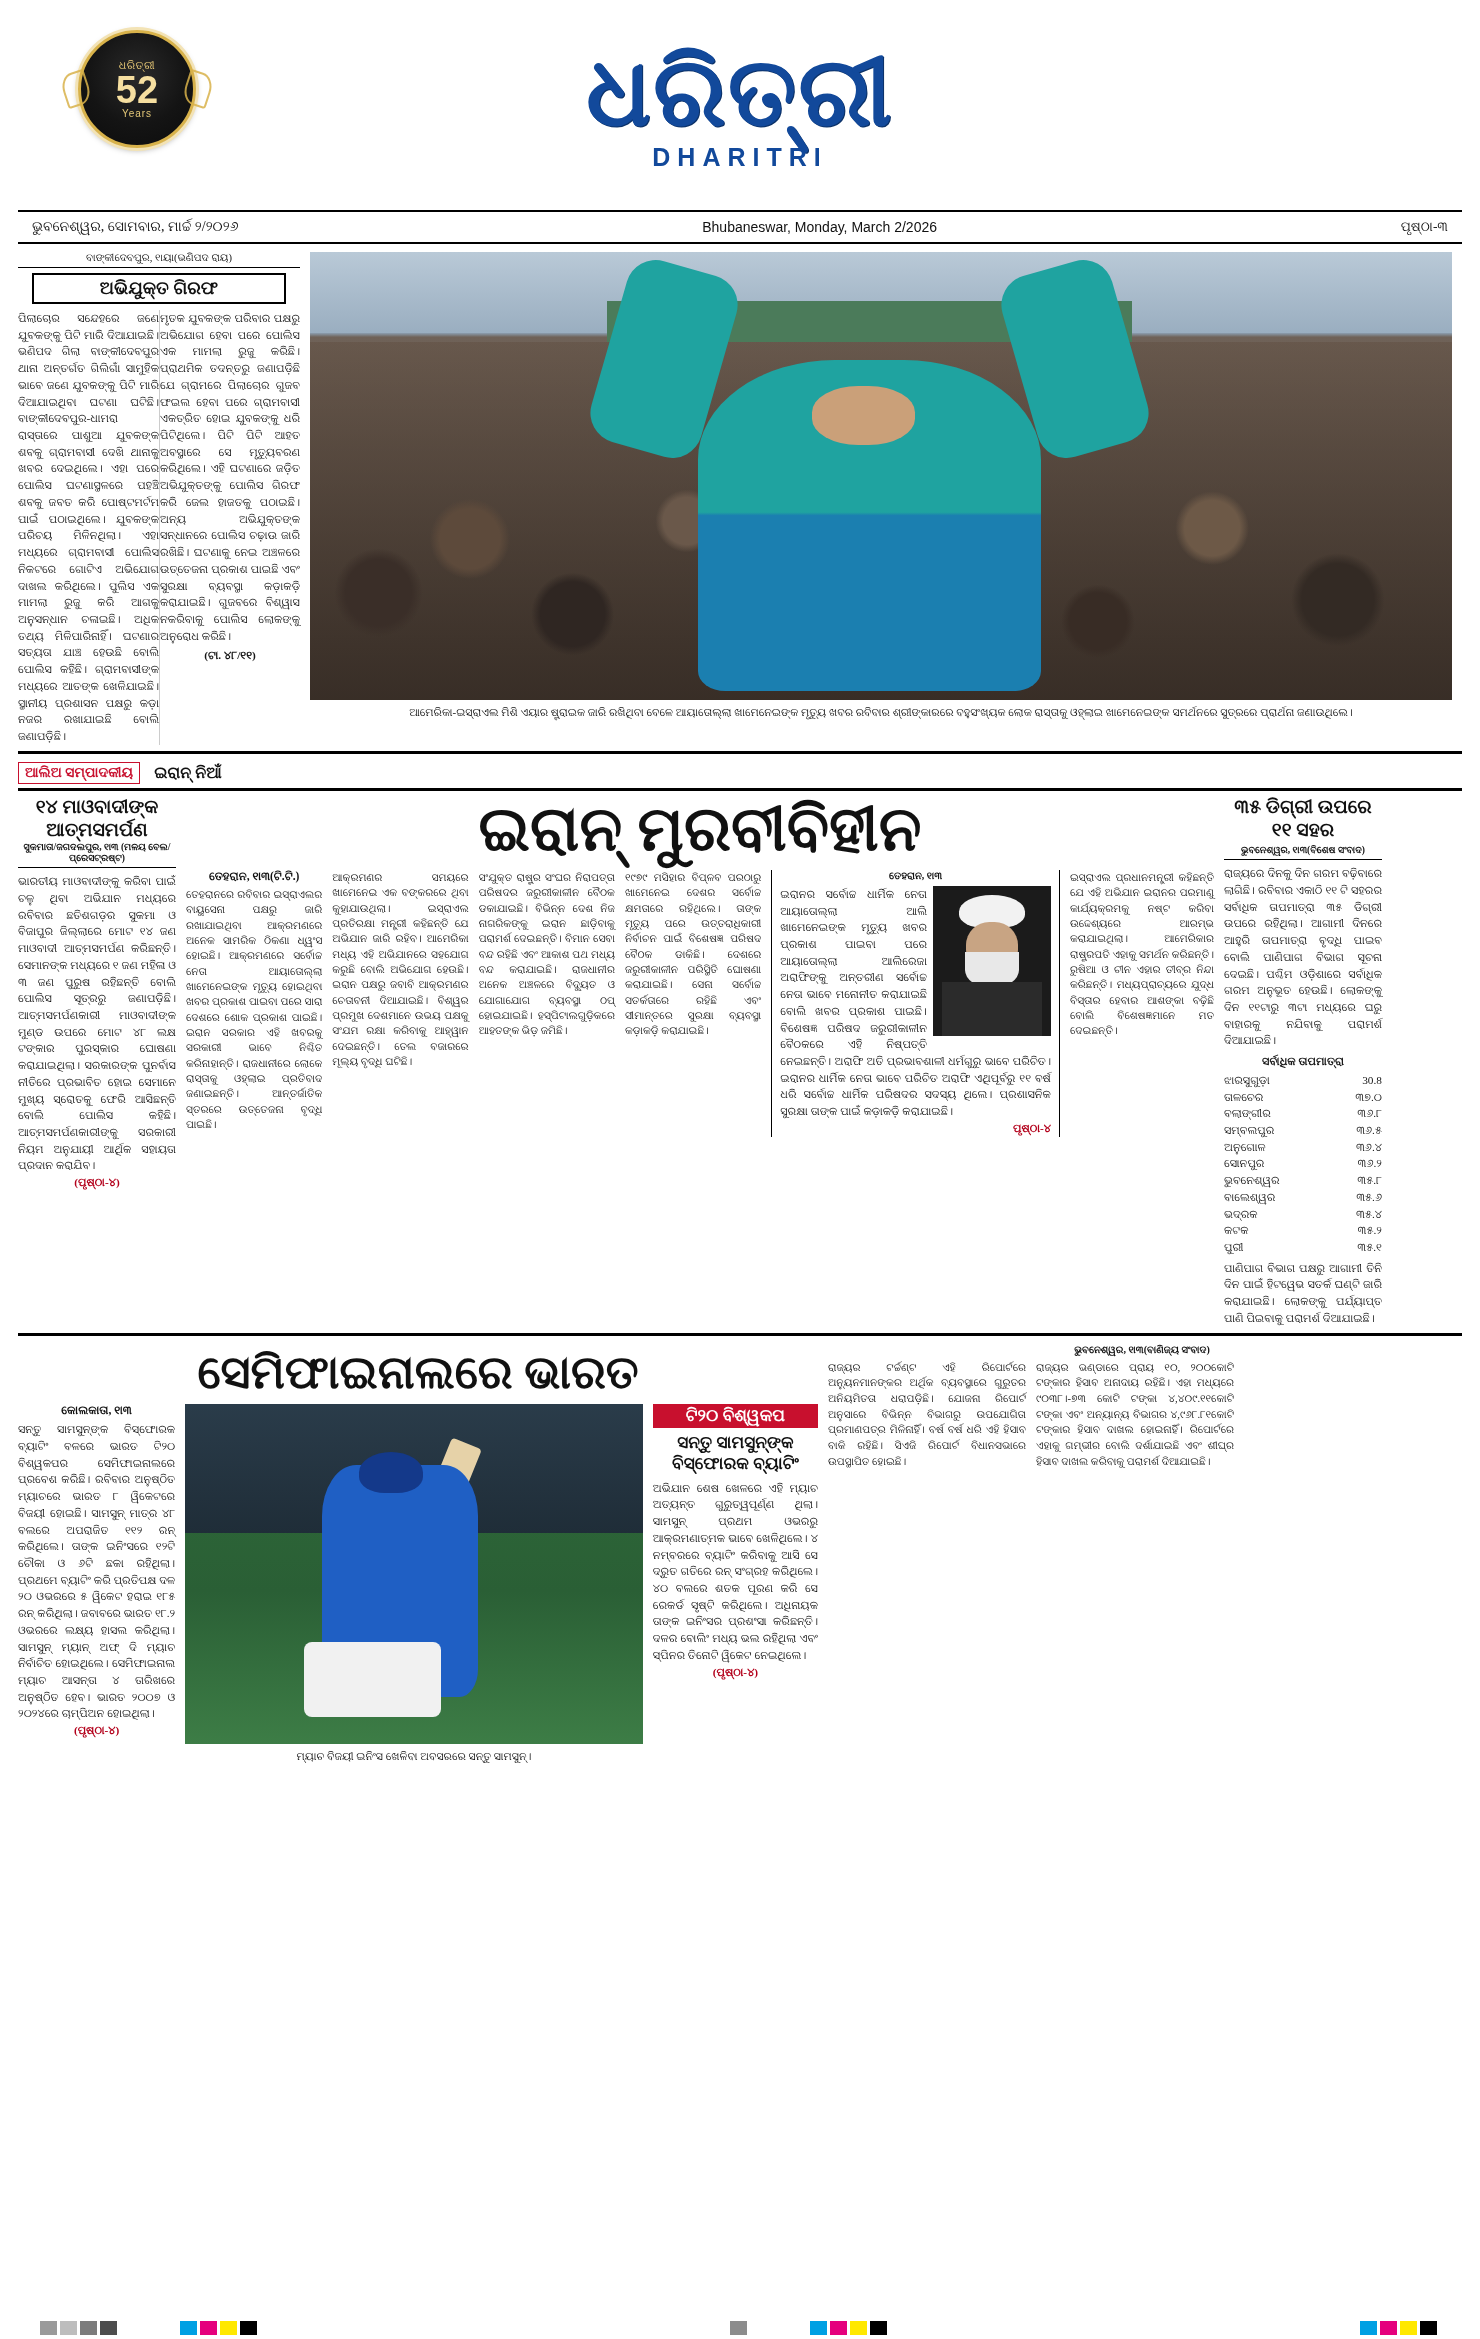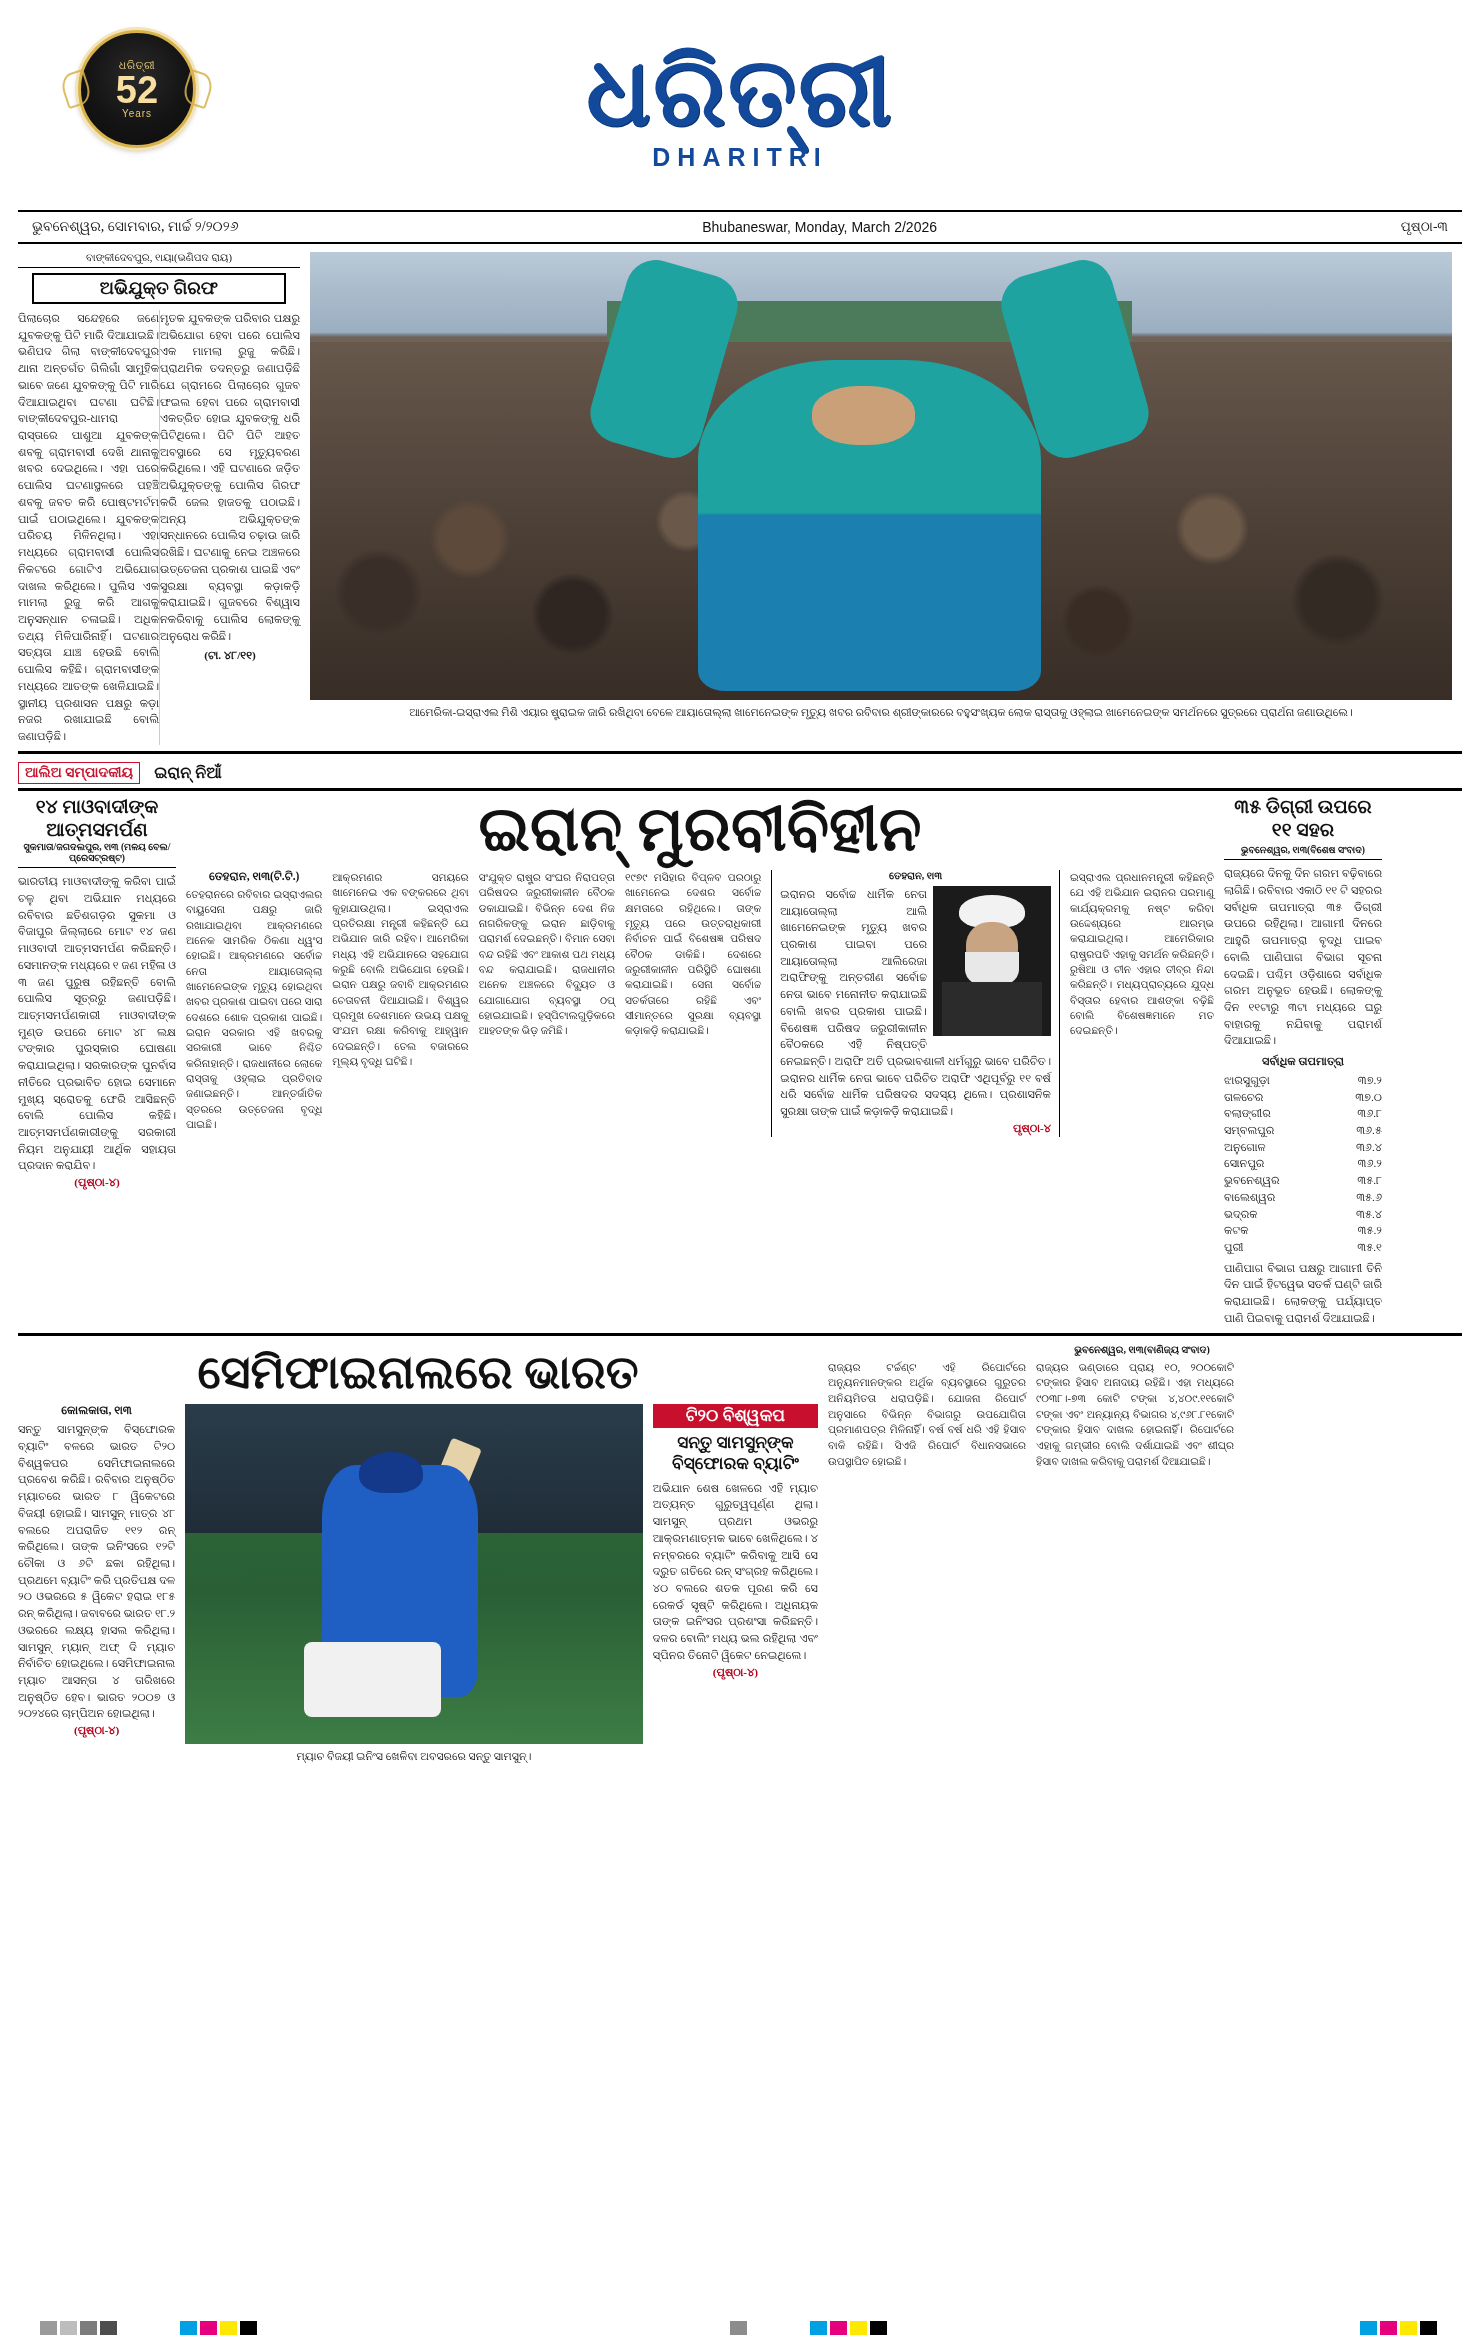--- a/index.html
+++ b/index.html
@@ -288,21 +288,21 @@
     </div>
 
     <div class="temp">
       <div class="temp-head">୩୫ ଡିଗ୍ରୀ ଉପରେ ୧୧ ସହର</div>
       <div class="temp-dl odia">ଭୁବନେଶ୍ୱର, ୧ା୩(ବିଶେଷ ସଂବାଦ)</div>
       <div class="col-text">ରାଜ୍ୟରେ ଦିନକୁ ଦିନ ଗରମ ବଢ଼ିବାରେ ଲାଗିଛି। ରବିବାର ଏକାଠି ୧୧ ଟି ସହରର ସର୍ବାଧିକ ତାପମାତ୍ରା ୩୫ ଡିଗ୍ରୀ ଉପରେ ରହିଥିଲା। ଆଗାମୀ ଦିନରେ ଆହୁରି ତାପମାତ୍ରା ବୃଦ୍ଧି ପାଇବ ବୋଲି ପାଣିପାଗ ବିଭାଗ ସୂଚନା ଦେଇଛି। ପଶ୍ଚିମ ଓଡ଼ିଶାରେ ସର୍ବାଧିକ ଗରମ ଅନୁଭୂତ ହେଉଛି। ଲୋକଙ୍କୁ ଦିନ ୧୧ଟାରୁ ୩ଟା ମଧ୍ୟରେ ଘରୁ ବାହାରକୁ ନଯିବାକୁ ପରାମର୍ଶ ଦିଆଯାଇଛି।</div>
       <div class="col-text" style="text-align:center; font-weight:bold; margin:4px 0 2px;">ସର୍ବାଧିକ ତାପମାତ୍ରା</div>
       <div>
         <div class="col-text" style="display:flex; justify-content:space-between;">
           <span>ଝାରସୁଗୁଡ଼ା</span>
-            <span>୩୭.୨</span>
+            <span>30.8</span>
         </div>
         <div class="col-text" style="display:flex; justify-content:space-between;">
           <span>ତାଳଚେର</span>
             <span>୩୭.୦</span>
         </div>
         <div class="col-text" style="display:flex; justify-content:space-between;">
           <span>ବଲାଙ୍ଗୀର</span>
             <span>୩୬.୮</span>
         </div>
         <div class="col-text" style="display:flex; justify-content:space-between;">

